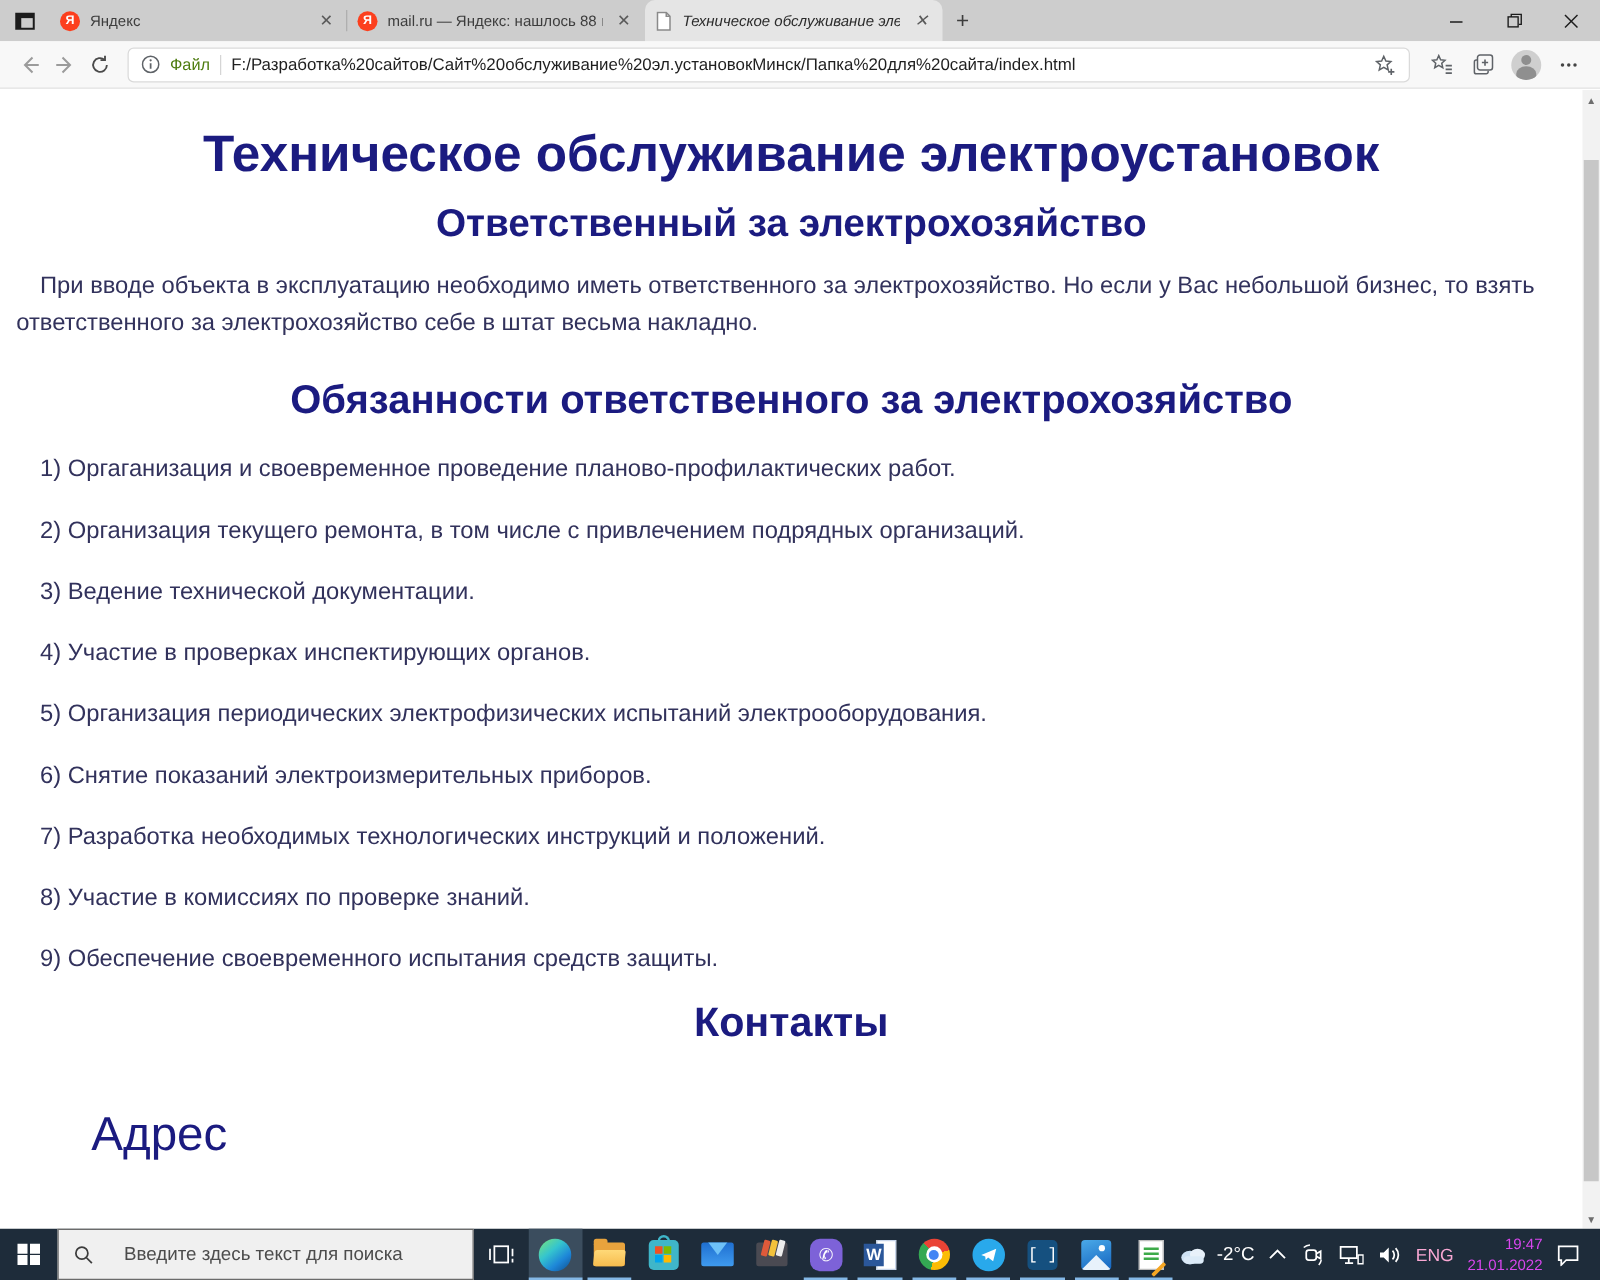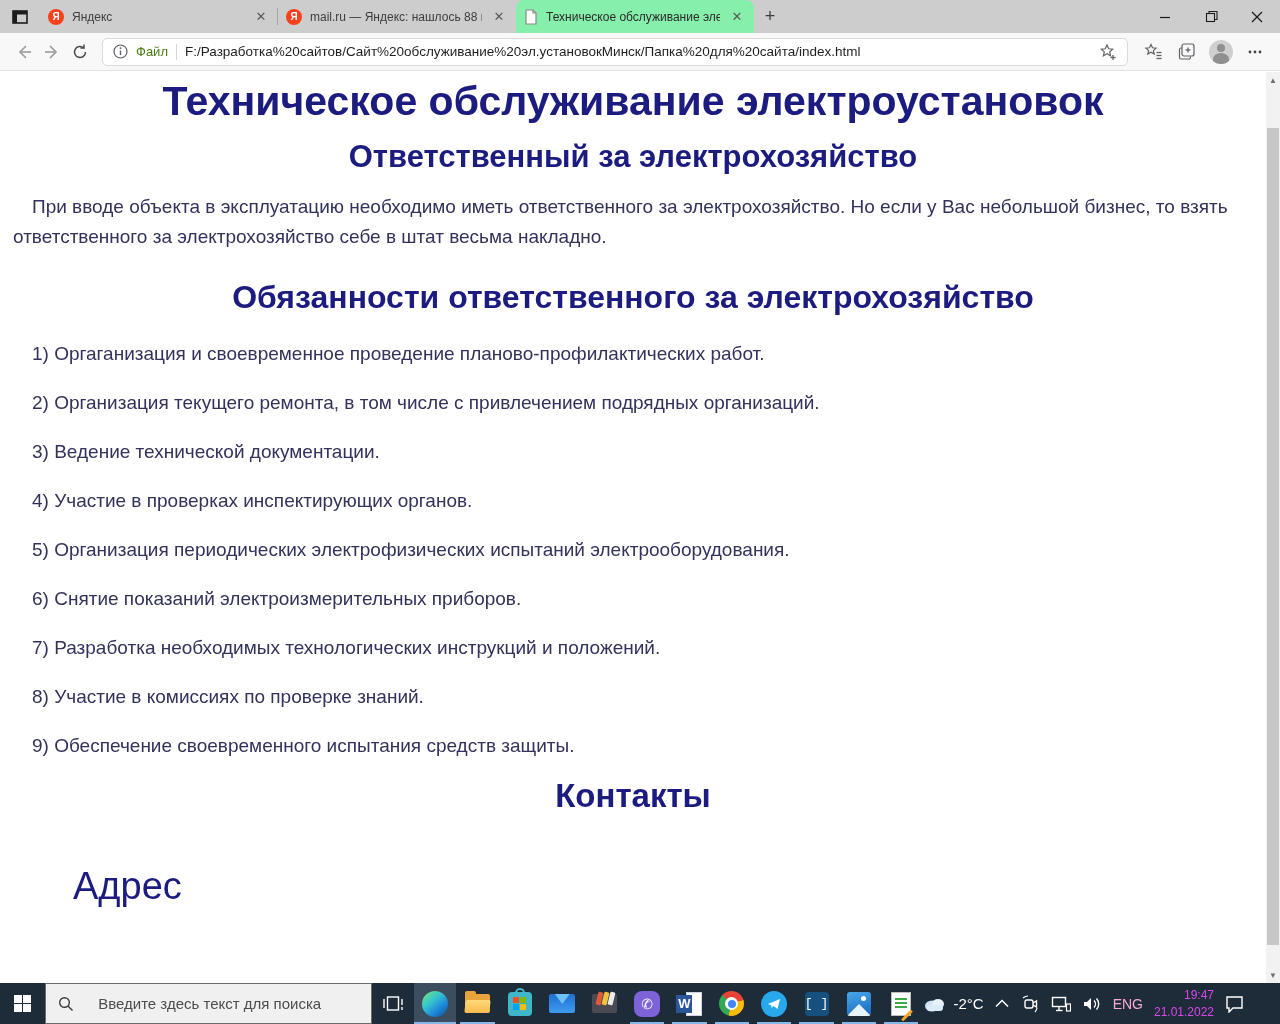--- a/index.html
+++ b/index.html
@@ -9,21 +9,21 @@
 
   
   .tabstrip { position:absolute; top:0; left:0; right:0; height:33px;
     background:#cdcdcd; display:flex; align-items:stretch; }
   .vtabs-btn { width:40px; display:flex; align-items:center; justify-content:center; }
   .tab { width:238px; display:flex; align-items:center; gap:8px; padding:0 8px;
     font-size:12px; color:#3d3d3d; position:relative; }
   .tab.inactive { background:#cdcdcd; }
   .tab.inactive .divider { position:absolute; right:0; top:8px; bottom:8px;
     width:1px; background:#a5a5a5; }
-  .tab.active { background:#86efac; border-radius:8px 8px 0 0; color:#2b2b2b; }
+  .tab.active { background:#e5e5e5; border-radius:8px 8px 0 0; color:#2b2b2b;font-style:italic; }
   .tab-title { flex:1; white-space:nowrap; overflow:hidden; }
   .tab-close { width:18px; height:18px; display:flex; align-items:center;
     justify-content:center; font-size:13px; color:#5a5a5a; border-radius:3px; }
   .favicon-yandex { width:16px; height:16px; min-width:16px; border-radius:50%;
     background:#fc3f1d; color:#fff; font-weight:bold; font-size:10px;
     display:flex; align-items:center; justify-content:center; }
   .newtab-btn { width:32px; display:flex; align-items:center; justify-content:center;
     font-size:18px; color:#3d3d3d; }
   .tabstrip-spacer { flex:1; }
   .wincontrol { width:46px; display:flex; align-items:center; justify-content:center; }
@@ -48,21 +48,21 @@
     position:relative; overflow:hidden; }
   .avatar::before { content:""; position:absolute; top:4px; left:8px; width:8px;
     height:8px; border-radius:50%; background:#8f8f8f; }
   .avatar::after { content:""; position:absolute; top:13px; left:4px; width:16px;
     height:12px; border-radius:50% 50% 0 0; background:#8f8f8f; }
 
   
   .page { position:absolute; top:72px; bottom:41px; left:0; right:0; background:#fff;
     overflow:hidden; }
   .content { position:absolute; top:0; left:0; right:14px; bottom:0; padding:0 13px; }
-  h1.main-title { margin-top:6px; text-align:center; font-size:41px; font-weight:bold;
+  h1.main-title { margin-top:28px; text-align:center; font-size:41px; font-weight:bold;
     color:#1b1b80; letter-spacing:0; }
   h2.subtitle { margin-top:14px; text-align:center; font-size:31px; font-weight:bold;
     color:#1b1b80; }
   p.body-par { margin-top:17px; font-size:19px; line-height:1.58; color:#32325c;
     text-indent:19px; }
   h2.duties-heading { margin-top:27px; text-align:center; font-size:32px;
     font-weight:bold; color:#1b1b80; }
   p.duty { margin-top:27px; font-size:19px; color:#32325c; text-indent:19px; }
   h2.contacts-heading { margin-top:20px; text-align:center; font-size:33px;
     font-weight:bold; color:#1b1b80; }
@@ -154,21 +154,21 @@
   .ic-docpen { position:relative; width:20px; height:24px; background:#fff;
     border:1px solid #bdbdbd; }
   .ic-docpen i { position:absolute; left:3px; background:#3daa49; width:12px; height:2px; }
   .ic-docpen i:nth-child(1){ top:5px; } .ic-docpen i:nth-child(2){ top:9px; }
   .ic-docpen i:nth-child(3){ top:13px; }
   .ic-docpen .pen { position:absolute; right:-4px; bottom:-2px; width:14px; height:3px;
     background:#f5a623; transform:rotate(-45deg); border-radius:1px; }
 
   
   .tray { margin-left:auto; display:flex; align-items:center; gap:11px;
-    padding-right:20px; color:#fff; }
+    padding-right:0; color:#fff; }
   .tray-item { display:flex; align-items:center; gap:5px; }
   .temp-text { font-size:15px; color:#fff; }
   .lang-text { font-size:14px; color:#f9a8d4; }
   .clock { display:flex; flex-direction:column; align-items:flex-end;
     font-size:12px; line-height:1.35; color:#d946ef; }
   .show-desktop { width:5px; border-left:1px solid #3a4a59; }
 </style>
 </head>
 <body>
 

